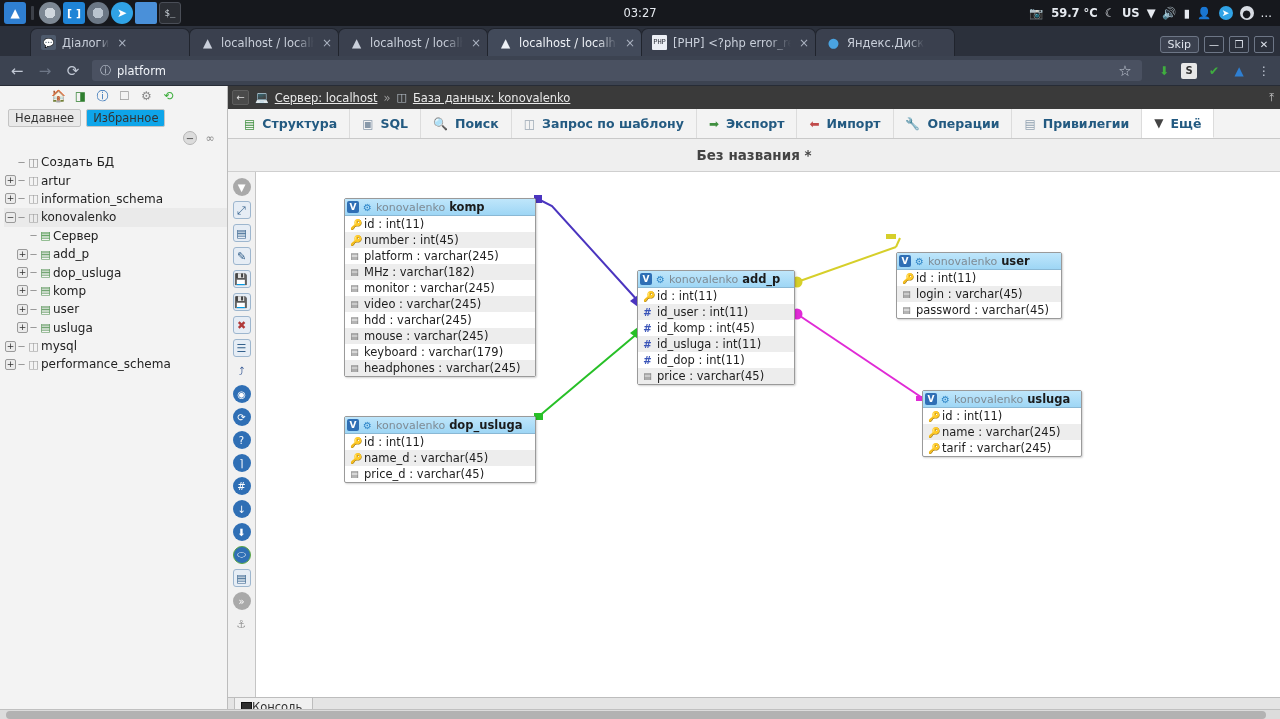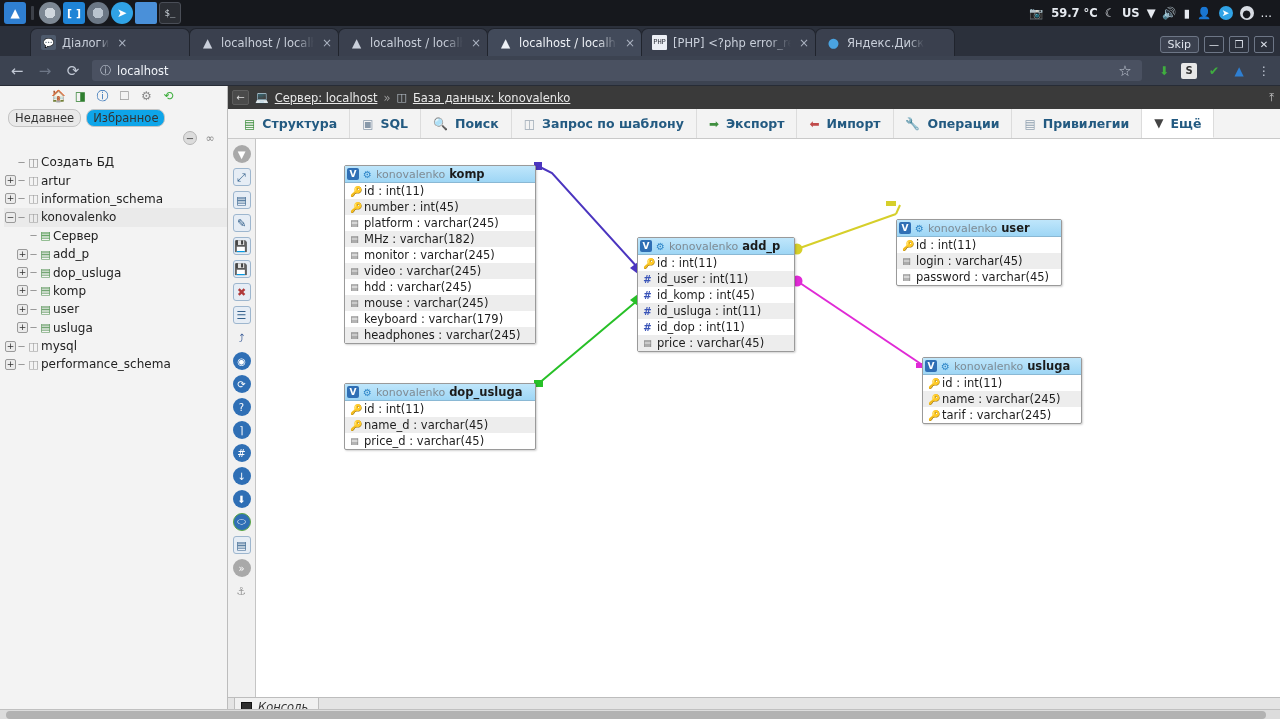--- a/index.html
+++ b/index.html
@@ -116,21 +116,21 @@
     font-size: 23px; font-style: italic; font-weight: bold;
     letter-spacing: -0.5px;
   }
   #pma-logo .php { color: #f28c1b; }
   #pma-logo .my { color: #20425e; }
   #pma-logo .admin { color: #20425e; }
   #nav-icons { display: flex; justify-content: center; gap: 6px; padding: 2px 0 5px 0; }
   .navbtn { width: 16px; height: 16px; display:flex; align-items:center; justify-content:center; font-size: 12px; }
   #nav-tabs { display: flex; gap: 5px; padding: 0 6px 4px 8px; }
   .navtab {
-    border: 1px solid #c4c4c4; background: #e9e9e9; border-radius: 8px;
+    border: 1px solid #c4c4c4; background: #e9e9e9; border-radius: 2px;
     padding: 1px 6px; font-size: 11.5px; color: #333;
   }
   .navtab.sel { background: #0ea5e9; }
   #nav-ctl { display:flex; justify-content:flex-end; gap:6px; padding: 0 10px 4px 0; }
   .ctlico { width:14px; height:14px; display:flex; align-items:center; justify-content:center;
             border-radius:50%; background:#dcdcdc; border:1px solid #b5b5b5; font-size:10px; color:#444; }
   .ctlico.flat { background:none; border:none; color:#888; font-size:11px; }
   #tree { padding: 4px 0 0 4px; overflow: hidden; flex: 1; }
   .trow { display: flex; align-items: center; height: 18.4px; white-space: nowrap; }
   .tw { width: 13px; flex:none; display:flex; align-items:center; justify-content:center; }
@@ -222,24 +222,24 @@
   .fico { width: 9px; flex: none; text-align: center; font-size: 9px; color: #6f6f6f; }
   .fico.key { color: #c8a21a; font-size: 10px; }
   .fico.idx { color: #3a54b8; font-weight: bold; font-size: 10px; }
 
   #console-bar {
     position: absolute; left: 0; bottom: 0; width: 100%; height: 22px;
     background: #e4e4e4; border-top: 1px solid #bdbdbd;
     display: flex; align-items: flex-start;
   }
   #console-tab {
-    display: flex; align-items: center; gap: 6px;
+    display: flex; align-items: center; 
     background: #f0f0f0; border: 1px solid #bdbdbd; border-top: none;
     border-bottom-left-radius: 3px; border-bottom-right-radius: 3px;
-    padding: 2px 10px 2px 6px; font-size: 11.5px; color: #333; margin-left: 6px; font-style: italic;
+    padding: 2px 10px 2px 6px; font-size: 11.5px; color: #333; margin-left: 6px;
   }
   .cns-ico { width: 11px; height: 10px; background: #2f2f2f; border: 1px solid #111; }
 
   #hscroll {
     position: absolute; left: 0; bottom: 0; width: 1280px; height: 10px;
     background: #dcdcdc; border-top: 1px solid #c0c0c0;
   }
   #hscroll .thumb { height: 8px; margin: 1px 0 0 6px; width: 1260px; background: #b2b2b2; border-radius: 4px; }
 </style>
 </head>
@@ -249,20 +249,21 @@
   <div class="launcher">
     <div class="launch-ico li-atom">▲</div>
     <div class="li-sep"></div>
     <div class="launch-ico li-chrome"></div>
     <div class="launch-ico li-br">[ ]</div>
     <div class="launch-ico li-chrome2"></div>
     <div class="launch-ico li-tg">➤</div>
     <div class="launch-ico li-folder"></div>
     <div class="launch-ico li-term">$_</div>
   </div>
+  <div id="os-clock">03:27</div>
   <div id="os-tray">
     <span class="tray-ico">📷</span>
     <span style="font-weight:bold;">59.7 °C</span>
     <span class="tray-ico">☾</span>
     <span style="font-weight:bold;">US</span>
     <span class="tray-ico">▼</span>
     <span class="tray-ico">🔊</span>
     <span class="tray-ico">▮</span>
     <span class="tray-ico">👤</span>
     <span class="tray-ico" style="background:#30a3e6;border-radius:50%;width:14px;height:14px;color:#fff;font-size:9px;">➤</span>
@@ -310,21 +311,21 @@
       <div class="wbtn">✕</div>
     </div>
   </div>
 
   <div id="urlbar">
     <span class="navico">←</span>
     <span class="navico dim">→</span>
     <span class="navico">⟳</span>
     <div id="omnibox">
       <span class="secure">ⓘ</span>
-      <span class="host">localhost</span>
+      <span class="host">platform</span>
       <span style="margin-left:auto" class="navico">☆</span>
     </div>
     <div id="ext-icons">
       <span class="exti" style="color:#3fae3f;">⬇</span>
       <span class="exti" style="background:#e8e8e8;color:#333;border-radius:2px;font-size:10px;font-weight:bold;">S</span>
       <span class="exti" style="color:#3fae3f;">✔</span>
       <span class="exti" style="color:#2f7fd1;">▲</span>
       <span class="exti" style="color:#c2c9d5;">⋮</span>
     </div>
   </div>
@@ -501,20 +502,21 @@
         <div class="ptab">
           <span class="pico" style="color:#8fa0b0;">▤</span>
           <span>Привилегии</span>
         </div>
         <div class="ptab active">
           <span class="pico" style="color:#444;">▼</span>
           <span>Ещё</span>
         </div>
       </div>
 
+      <div id="desk-title">Без названия *</div>
 
       <div id="designer">
 
         <div id="dtools">
           <span class="dtool circ grey">▼</span>
           <span class="dtool sq">⤢</span>
           <span class="dtool sq">▤</span>
           <span class="dtool sq">✎</span>
           <span class="dtool sq">💾</span>
           <span class="dtool sq">💾</span>

